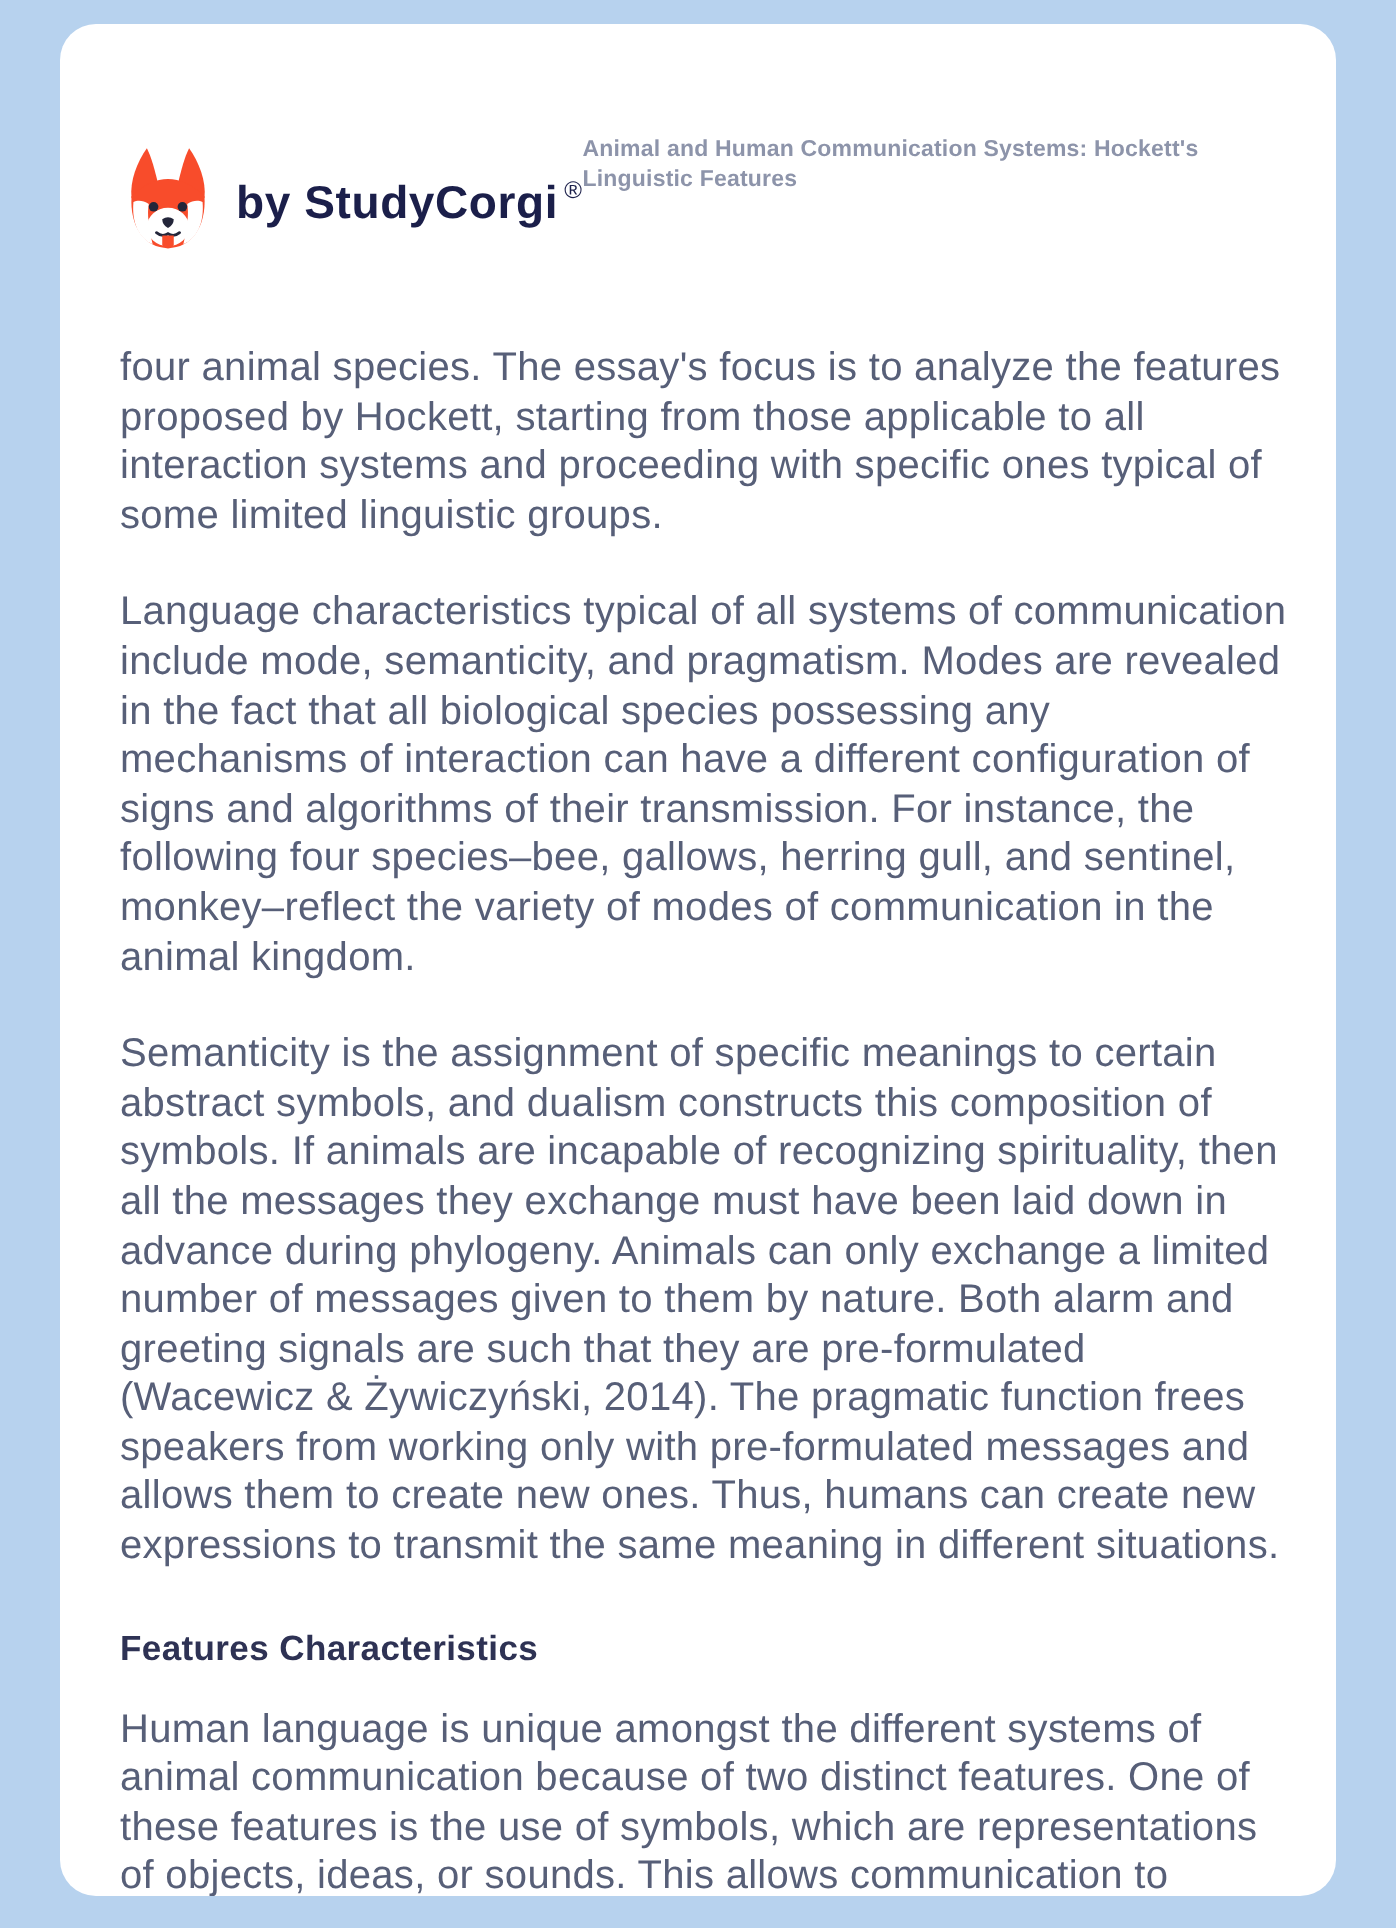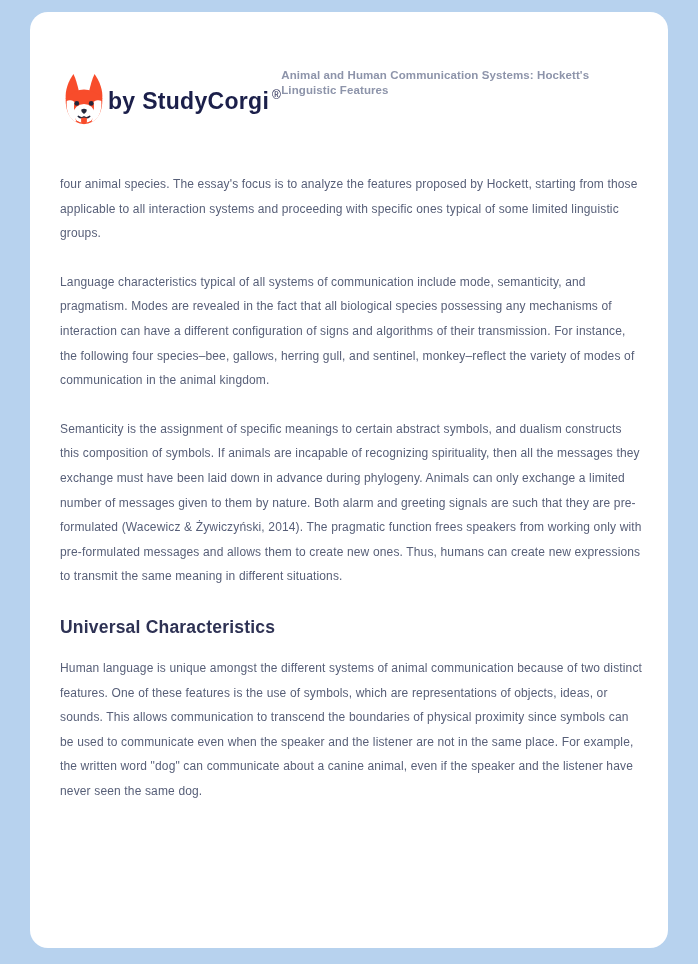--- a/index.html
+++ b/index.html
@@ -19,20 +19,21 @@
     overflow: hidden;
   }
   .header {
     display: flex;
     justify-content: space-between;
     align-items: flex-start;
   }
   .logo-row {
     display: flex;
     align-items: center;
+    gap: 10px;
     margin-top: 8px;
     cursor: pointer;
   }
   .brand {
     font-size: 23px;
     font-weight: 800;
     color: #1b1f4a;
     letter-spacing: 0.3px;
     white-space: nowrap;
   }
@@ -58,21 +59,21 @@
   .meta-url {
     color: #9aa1b2;
     font-size: 11.5px;
     line-height: 15px;
     margin-top: 5px;
     word-break: break-all;
     cursor: pointer;
   }
   .content { margin-top: 44px; }
   .content p {
-    font-size: 12px;
+    font-size: 20px;
     color: #575f78;
     line-height: 24.6px;
     letter-spacing: 0.15px;
     margin: 0 0 24px 0;
   }
   .content h2 {
     font-size: 17.5px;
     color: #2e3254;
     font-weight: bold;
     letter-spacing: 0.2px;
@@ -110,17 +111,17 @@
     </div>
 
   </div>
 
   <div class="content">
     <p>four animal species. The essay's focus is to analyze the features proposed by Hockett, starting from those applicable to all interaction systems and proceeding with specific ones typical of some limited linguistic groups.</p>
 
     <p>Language characteristics typical of all systems of communication include mode, semanticity, and pragmatism. Modes are revealed in the fact that all biological species possessing any mechanisms of interaction can have a different configuration of signs and algorithms of their transmission. For instance, the following four species–bee, gallows, herring gull, and sentinel, monkey–reflect the variety of modes of communication in the animal kingdom.</p>
     <p>Semanticity is the assignment of specific meanings to certain abstract symbols, and dualism constructs this composition of symbols. If animals are incapable of recognizing spirituality, then all the messages they exchange must have been laid down in advance during phylogeny. Animals can only exchange a limited number of messages given to them by nature. Both alarm and greeting signals are such that they are pre-formulated (Wacewicz &amp; Żywiczyński, 2014). The pragmatic function frees speakers from working only with pre-formulated messages and allows them to create new ones. Thus, humans can create new expressions to transmit the same meaning in different situations.</p>
 
-    <h2>Universal Characteristics</h2>
+    <h2>Features Characteristics</h2>
     <p>Human language is unique amongst the different systems of animal communication because of two distinct features. One of these features is the use of symbols, which are representations of objects, ideas, or sounds. This allows communication to transcend the boundaries of physical proximity since symbols can be used to communicate even when the speaker and the listener are not in the same place. For example, the written word "dog" can communicate about a canine animal, even if the speaker and the listener have never seen the same dog.</p>
   </div>
 
 </div>
 
 </body></html>

